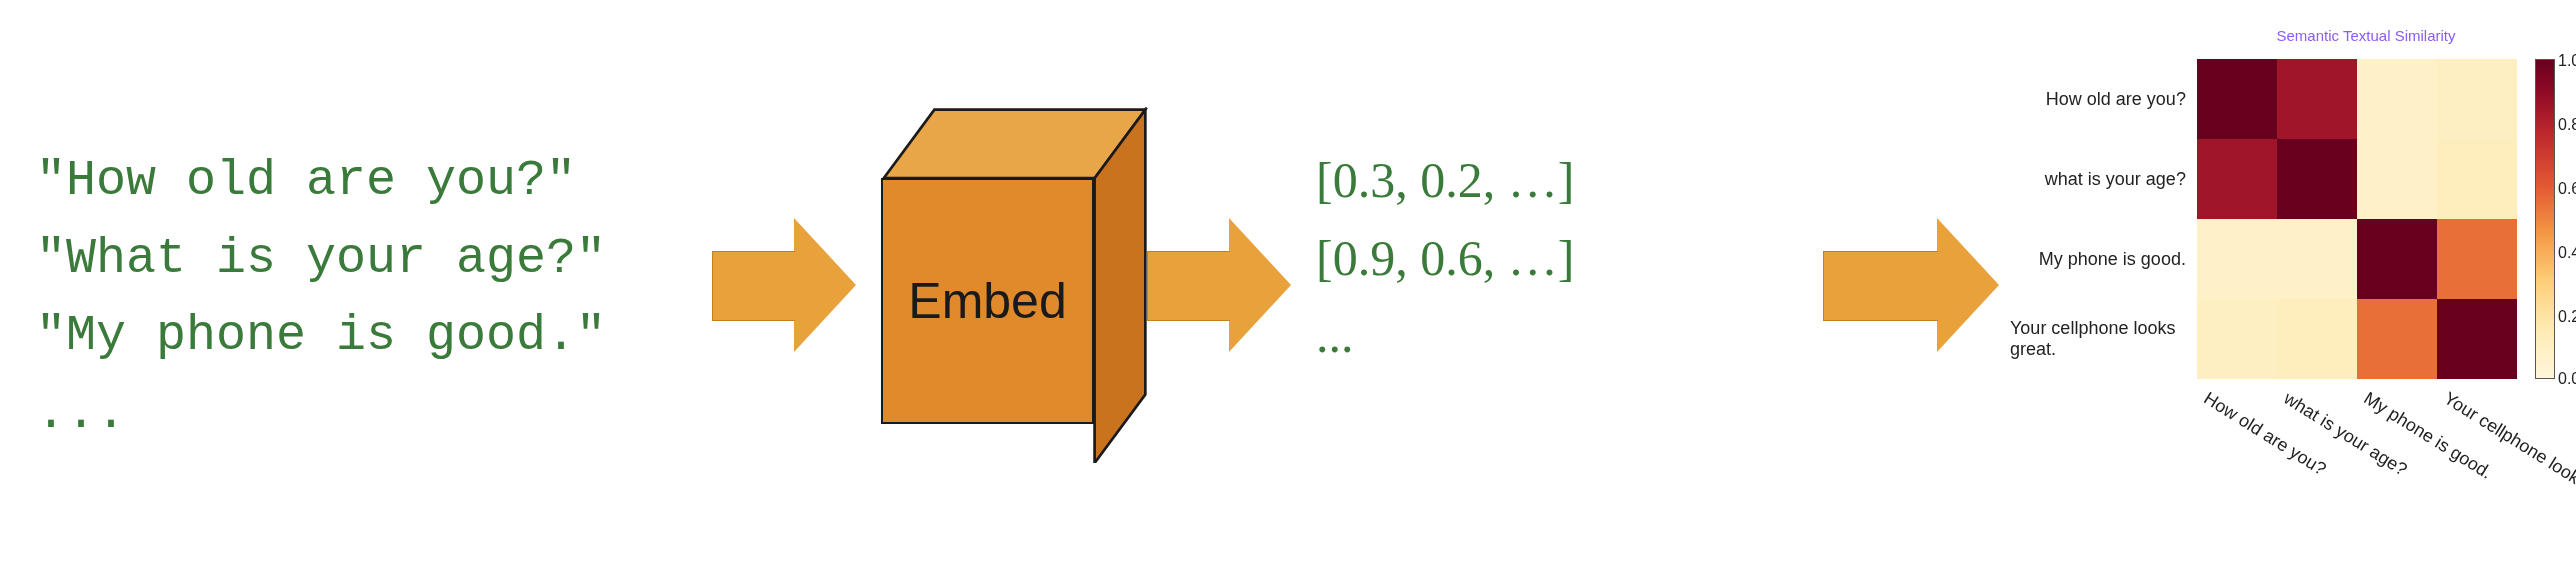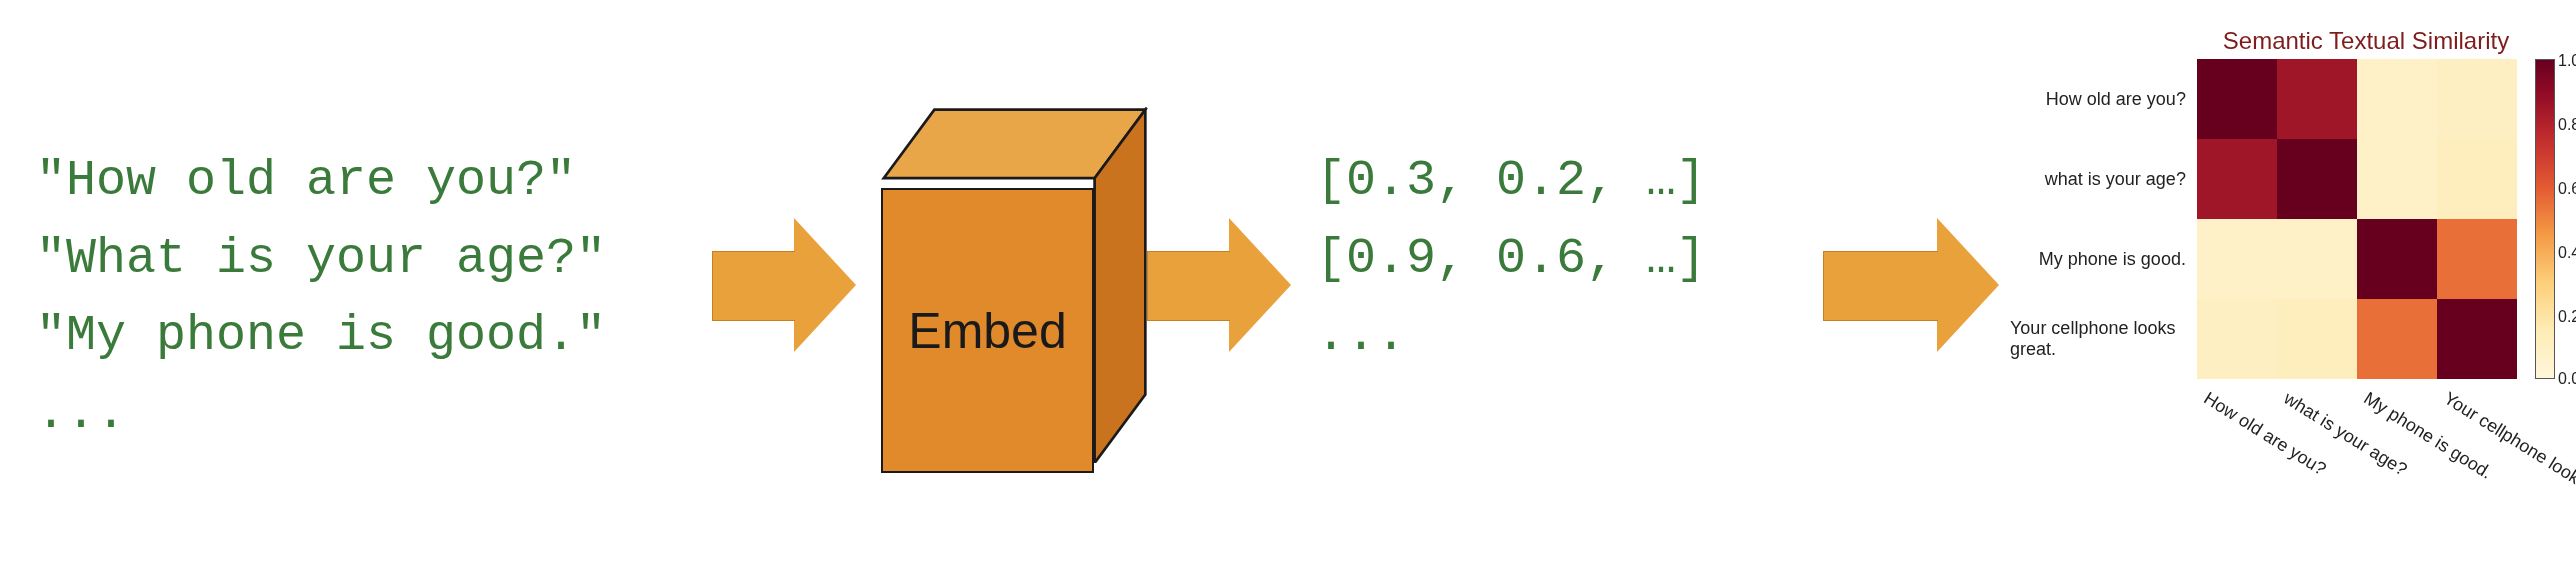--- a/index.html
+++ b/index.html
@@ -29,20 +29,21 @@
     font-size: 50px;
     line-height: 1.55;
   }
   .vectors {
     position: absolute;
     left: 1316px;
     top: 142px;
     width: 498px;
     font-size: 50px;
     line-height: 1.55;
+    font-family: Liberation Serif, serif;
   }
   
   .arrow {
     position: absolute;
     width: 142px;
     height: 133px;
   }
   .arrow .shaft {
     position: absolute;
     left: 0;
@@ -86,50 +87,49 @@
     position: absolute;
     left: 881px;
     top: 107px;
     width: 267px;
     height: 356px;
   }
   .cube-front {
     position: absolute;
     left: 0; top: 71px;
     width: 213px;
-    height: 285px;
+    height: 246px;
     background: #e08a2c;
     border: 2.7px solid #1a1a1a;
     display: flex;
     align-items: center;
     justify-content: center;
     font-size: 50px;
     color: #1a1a1a;
     box-sizing: border-box;
-    margin-top: 10px;
   }
   .cube-svg {
     position:absolute; left:0; top:0;
   }
   
   .sim-panel {
     position: absolute;
     left: 2010px;
     top: 27px;
     width: 569px;
     height: 507px;
   }
   .sim-title {
     position: absolute;
     left: 196px;
     top: 0;
     width: 320px;
     text-align: center;
-    font-size: 24px;
-    color: #7f1d1d;
+    font-size: 15px;
+    color: #8b5cf6;
   }
   .hm-grid {
     position: absolute;
     left: 187px;
     top: 32px;
     width: 320px;
     height: 320px;
     display: grid;
     grid-template-columns: repeat(4, 1fr);
     grid-template-rows: repeat(4, 1fr);

